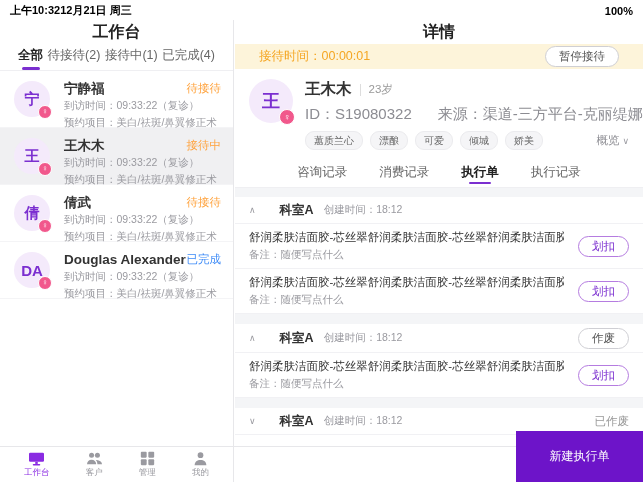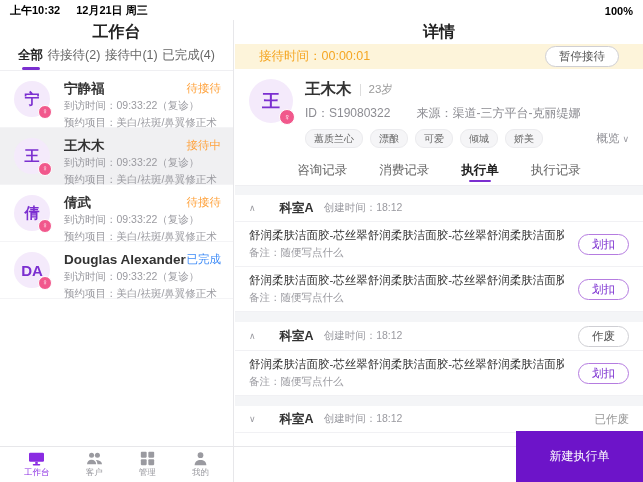--- a/index.html
+++ b/index.html
@@ -5,21 +5,21 @@
   html,body{margin:0;padding:0;background:#ddd;}
   .screen{
     width:643px;height:482px;position:relative;margin:0 auto;
     background:#fff;overflow:hidden;
     font-family:"Liberation Sans","DejaVu Sans",sans-serif;
     color:#333;-webkit-font-smoothing:antialiased;
   }
   
   .statusbar{position:absolute;top:0;left:0;right:0;height:20px;display:flex;align-items:center;
     padding:0 10px;font-size:11px;color:#000;box-sizing:border-box;}
-  .statusbar .left{display:flex;gap:16px;font-weight:bold;}
+  .statusbar .left{display:flex;gap:0;font-weight:bold;}
   .statusbar .right{margin-left:auto;display:flex;align-items:center;gap:5px;font-weight:bold;flex-direction:column;}
   .wifi-svg{width:14px;height:11px;display:block;}
   .battery{width:21px;height:10px;border:1px solid #555;border-radius:2px;position:relative;padding:1px;box-sizing:border-box;}
   .battery .fill{height:100%;width:100%;background:#111;border-radius:1px;}
   .battery::after{content:"";position:absolute;right:-3px;top:2.5px;width:2px;height:4px;background:#555;border-radius:0 1px 1px 0;}
   
   .left-panel{position:absolute;top:20px;left:0;width:234px;bottom:36px;background:#fff;
     border-right:1px solid #e7e7ea;box-sizing:border-box;}
   .right-panel{position:absolute;top:20px;left:235px;right:0;bottom:36px;background:#fff;
     display:flex;flex-direction:column;}
@@ -56,21 +56,21 @@
   
   .pd{position:relative;padding:10px 14px 8px 14px;flex:0 0 auto;}
   .pd-flex{display:flex;}
   .avatar.big{width:44px;height:44px;flex:0 0 44px;font-size:18px;}
   .avatar.big .badge{width:14px;height:14px;font-size:9px;line-height:14px;}
   .pd-main{margin-left:12px;min-width:0;flex:1;}
   .pd-name-row{display:flex;align-items:center;gap:8px;}
   .pd-name{font-size:15.5px;font-weight:bold;color:#333;}
   .vdiv{width:1px;height:12px;background:#ddd;}
   .pd-age{font-size:11.5px;color:#999;}
-  .pd-meta{margin-top:5px;font-size:12px;color:#8c8c92;display:flex;gap:26px;white-space:nowrap;}
+  .pd-meta{margin-top:5px;font-size:15px;color:#8c8c92;display:flex;gap:26px;white-space:nowrap;}
   .pd-tags{margin-top:7px;display:flex;gap:7px;}
   .tag{background:#f5f5f7;border:1px solid #ebebee;color:#666;font-size:10px;padding:1.5px 8px;border-radius:9px;white-space:nowrap;}
   .overview{position:absolute;right:14px;bottom:10px;font-size:11.5px;color:#8c8c92;cursor:pointer;display:flex;align-items:center;gap:3px;}
   .chev{font-size:9px;color:#9a9aa0;}
   
   .dtabs{height:29px;display:flex;align-items:center;justify-content:center;gap:32px;
     border-bottom:1px solid #efeff2;font-size:12.5px;color:#666;flex:0 0 29px;}
   .dtab{position:relative;cursor:pointer;height:100%;display:flex;align-items:center;}
   .dtab.active{color:#222;font-weight:bold;}
   .dtab.active::after{content:"";position:absolute;left:50%;transform:translateX(-50%);bottom:3px;

